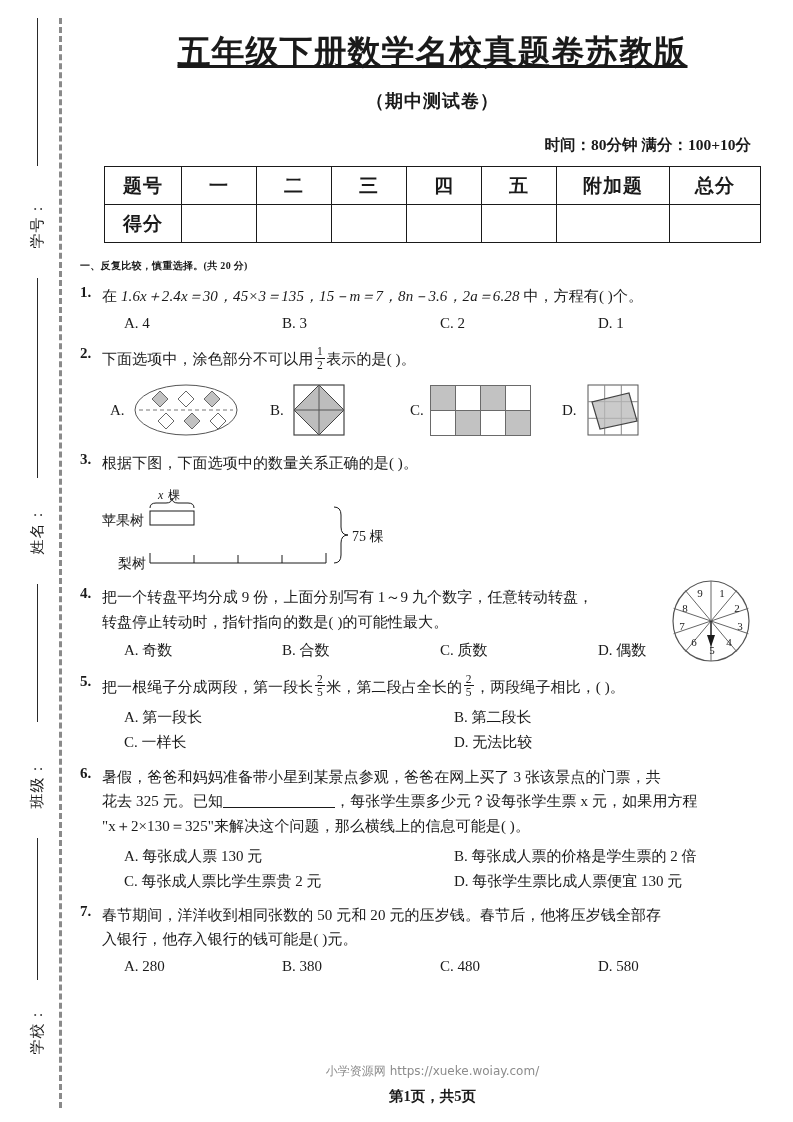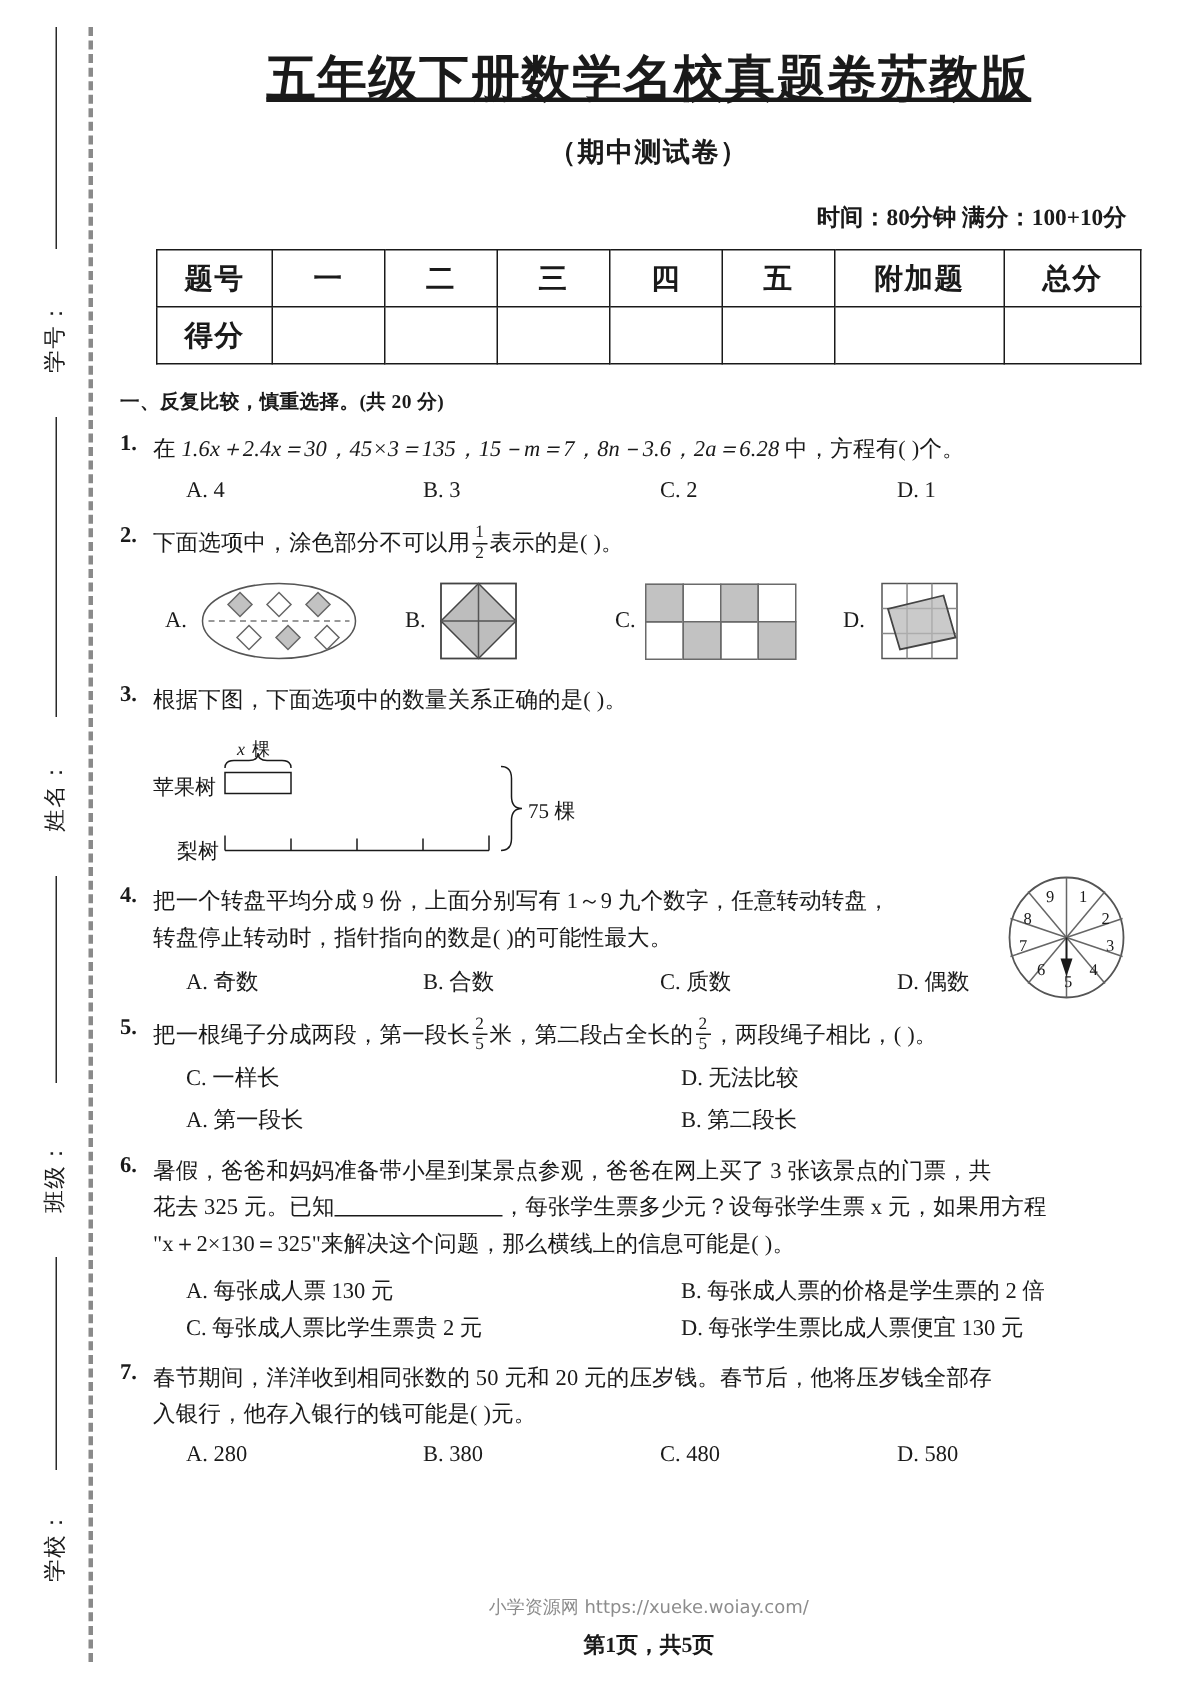--- a/index.html
+++ b/index.html
@@ -94,21 +94,21 @@
     letter-spacing: 1px;
   }
   .col-label { width: 74px; }
   .col-num   { width: 72px; }
   .col-extra { width: 110px; }
   .col-total { width: 88px; }
 
   
   .section-head {
     margin: 16px 0 0 8px;
-    font-size: 13px;
+    font-size: 10px;
     font-weight: bold;
     letter-spacing: 0.3px;
   }
   .q {
     margin: 11px 0 0 0;
     position: relative;
   }
   .q-line {
     font-size: 15px;
     line-height: 1.62;
@@ -383,27 +383,27 @@
         </g>
         <line x1="42" y1="42" x2="42" y2="62" stroke="#1a1a1a" stroke-width="1.2"></line>
         <polygon points="42,68 38,56 46,56" fill="#1a1a1a"></polygon>
       </svg>
     </div>
   </div>
 
   <div class="q" style="margin-top:13px;">
     <span class="q-num">5.</span>
     <div class="q-line"><span>把一根绳子分成两段，第一段长</span><span class="frac"><span class="n">2</span><span class="d">5</span></span><span>米，第二段占全长的</span><span class="frac"><span class="n">2</span><span class="d">5</span></span><span>，两段绳子相比，(      )。</span></div>
+    <div class="opts cols2" style="margin-top:9px;">
+      <div>A. 第一段长</div>
+      <div>B. 第二段长</div>
+    </div>
     <div class="opts cols2" style="margin-top:6px;">
       <div>C. 一样长</div>
       <div>D. 无法比较</div>
-    </div>
-    <div class="opts cols2" style="margin-top:9px;">
-      <div>A. 第一段长</div>
-      <div>B. 第二段长</div>
     </div>
   </div>
 
   <div class="q" style="margin-top:13px;">
     <span class="q-num">6.</span>
     <div class="q-line">暑假，爸爸和妈妈准备带小星到某景点参观，爸爸在网上买了 3 张该景点的门票，共</div>
     <div class="q-line"><span>花去 325 元。已知</span><span class="blank-line"></span><span>，每张学生票多少元？设每张学生票 x 元，如果用方程</span></div>
     <div class="q-line">"x＋2×130＝325"来解决这个问题，那么横线上的信息可能是(      )。</div>
     <div class="opts cols2" style="margin-top:9px;">
       <div>A. 每张成人票 130 元</div>

